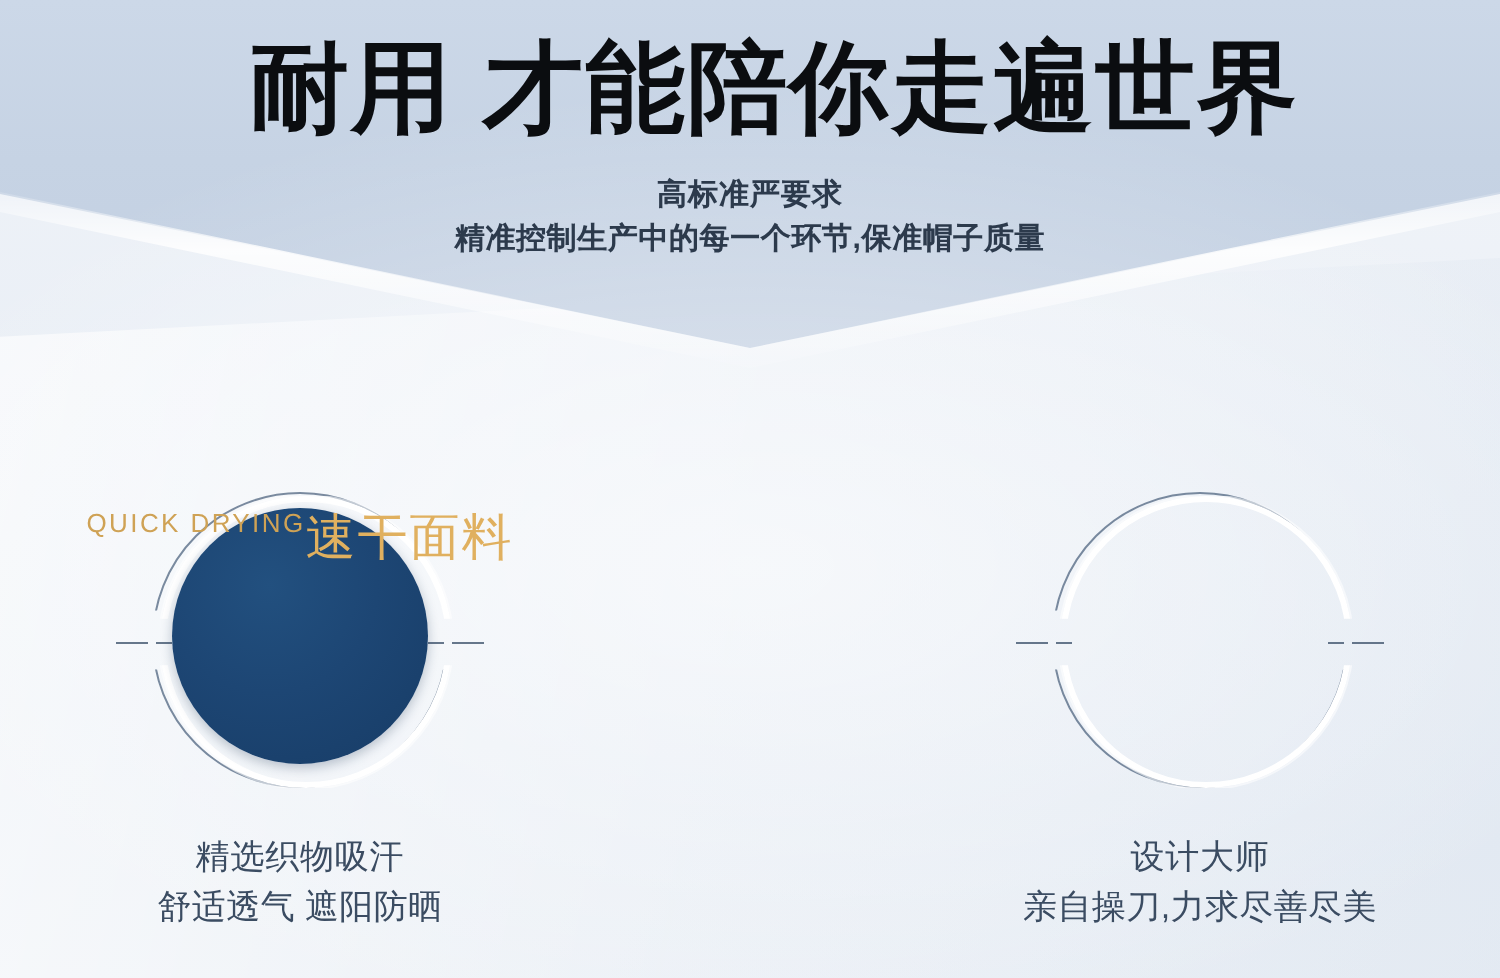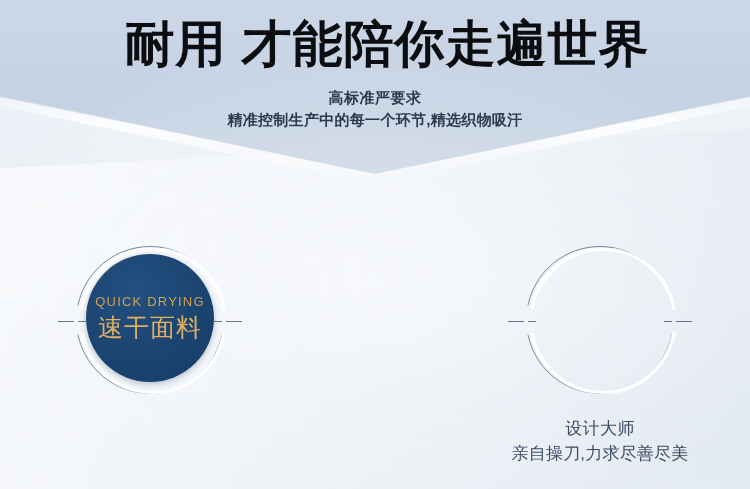--- a/index.html
+++ b/index.html
@@ -168,21 +168,21 @@
   .disc {
     position: absolute;
     left: 16px;
     top: 12px;
     width: 128px;
     height: 128px;
     border-radius: 50%;
     background: radial-gradient(circle at 38% 30%, #22507f 0%, #1d4674 45%, #173c66 100%);
     box-shadow: 0 2px 6px rgba(26,52,84,.28);
     display: flex;
-    flex-direction: column;
+    flex-direction: row;
     justify-content: center;
   }
   .disc-en {
     color: #cfa255;
     font-size: 13px;
     line-height: 16px;
     letter-spacing: 1.2px;
     margin-bottom: 2px;
     white-space: nowrap;
   }
@@ -212,38 +212,42 @@
   <div class="bg-base"></div>
   <div class="bg-sheen"></div>
   <div class="bg-topband"></div>
   <div class="bg-chevron-glow"></div>
   <div class="bg-vignette"></div>
 
   <div class="headline">耐用 才能陪你走遍世界</div>
 
   <div class="sub-wrap">
     <div class="sub-line1">高标准严要求</div>
-    <div class="sub-line2">精准控制生产中的每一个环节,精选织物吸汗</div>
+    <div class="sub-line2">精准控制生产中的每一个环节,保准帽子质量</div>
   </div>
 
   <div class="features">
 
     <div class="feature" style="left:150px;">
       <div class="badge">
         <div class="ring-outer"></div>
         <div class="ring-white"></div>
         <div class="tick left"></div>
         <div class="tick right"></div>
         <div class="tick left2"></div>
         <div class="tick right2"></div>
         <div class="disc">
           <div class="disc-en">QUICK DRYING</div>
           <div class="disc-cn">速干面料</div>
         </div>
       </div>
+      <div class="caption">
+        <div class="c1">精选织物吸汗</div>
+        <div class="c2">舒适透气 遮阳防晒</div>
+      </div>
     </div>
 
 
     <div class="feature" style="left:600px;">
       <div class="badge">
         <div class="ring-outer"></div>
         <div class="ring-white"></div>
         <div class="tick left"></div>
         <div class="tick right"></div>
         <div class="tick left2"></div>

